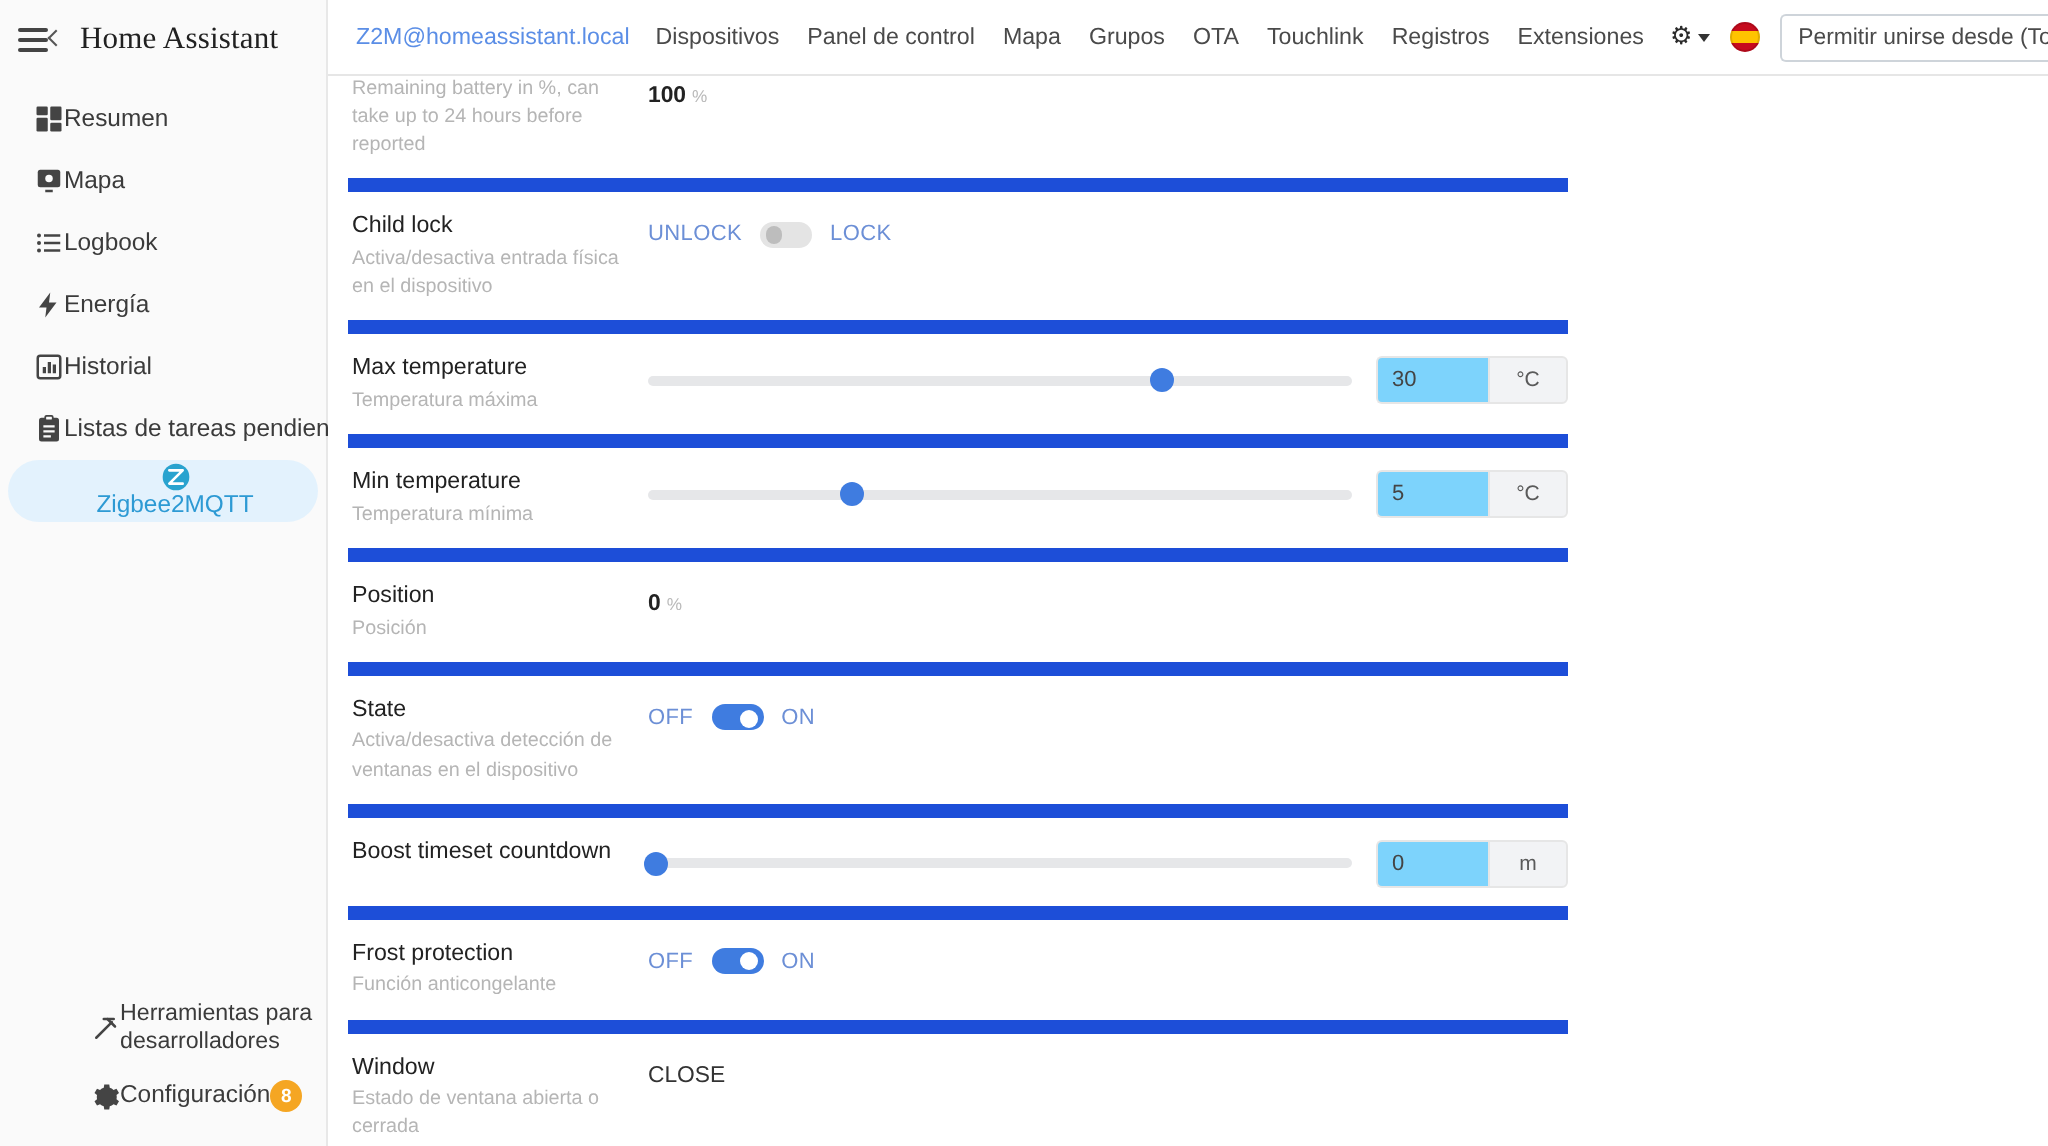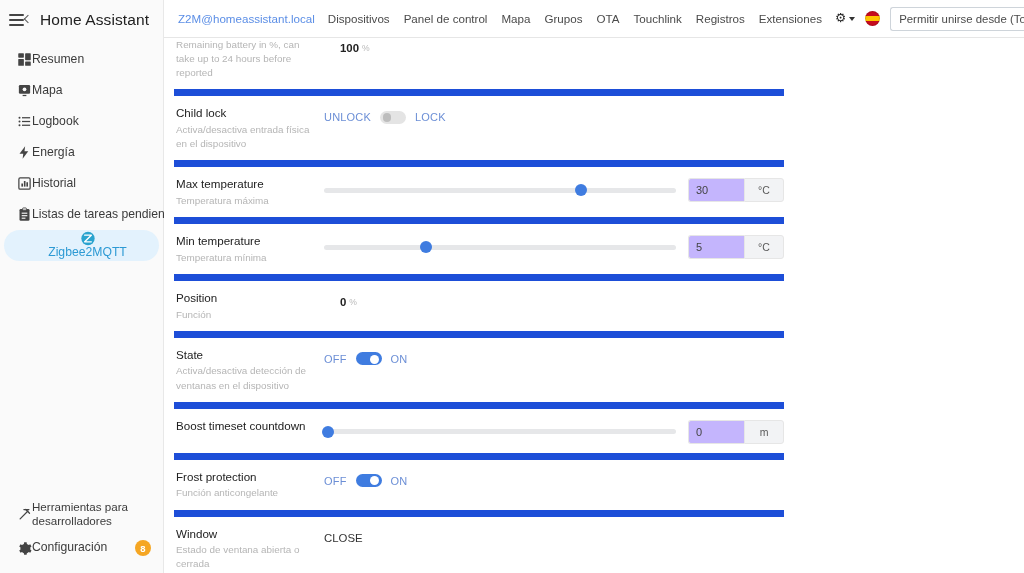--- a/index.html
+++ b/index.html
@@ -17,20 +17,21 @@
     width: 164px; height: 573px; flex: 0 0 164px;
     background: #fafafa;
     border-right: 1px solid #e8e8e8;
     display: flex; flex-direction: column;
     position: relative;
   }
   .sb-header {
     height: 40px; display: flex; align-items: center;
     padding: 0 8px 0 9px; gap: 9px;
     flex: 0 0 40px;
+    font-family: Liberation Serif, serif;
   }
   .burger { width: 22px; height: 18px; position: relative; cursor: pointer; flex:0 0 22px;}
   .burger i { position:absolute; left:0; height:1.6px; background:#444; border-radius:1px; }
   .burger i:nth-child(1){ top:3px; width:15px;}
   .burger i:nth-child(2){ top:8px; width:15px;}
   .burger i:nth-child(3){ top:13px; width:15px;}
   .burger .chev {
     position:absolute; right:0px; top:5px; width:6px; height:6px;
     border-left:1.6px solid #555; border-bottom:1.6px solid #555;
     transform: rotate(45deg);
@@ -44,21 +45,21 @@
     border-radius: 16px; cursor:pointer;
     color: #3b3b3b; font-size: 12.2px;
   }
   .sb-item.active { background: #e3f2fd; color: #2196c8; flex-direction: column; }
   .sb-item.active .sb-label { color:#2d9ad4; }
   .sb-icon { width:16px; height:16px; flex:0 0 16px; display:flex; align-items:center; justify-content:center; color:#444; }
   .sb-item.active .sb-icon { color:#29a3cf; }
   .sb-label { white-space: nowrap; line-height:1.1; }
   .sb-label.two-line { white-space: normal; line-height: 1.2; font-size:11.6px; }
 
-  .sb-bottom { position:absolute; bottom: 8px; left:0; right:0; }
+  .sb-bottom { position:absolute; bottom: 8px; left:0; right:0;padding-left:28px; }
   .sb-bottom .sb-item { height: 34px; }
   .sb-badge {
     margin-left:auto; margin-right:8px;
     width: 16px; height:16px; border-radius:50%;
     background:#f5a623; color:#fff; font-size:9.5px;
     display:flex; align-items:center; justify-content:center;
     font-weight:600;
   }
 
   
@@ -102,21 +103,21 @@
     border-bottom: 7px solid #1d4ed8;
     padding: 9px 0 9px 0;
     min-height: 40px;
   }
   .row:last-child { border-bottom:none; }
   .row-label { width: 150px; flex:0 0 150px; padding-right:10px; padding-left:2px;}
   .r-title { font-size: 11.6px; color:#222; line-height:1.35; }
   .r-desc  { font-size: 9.9px; color:#b5b5b5; line-height:1.43; margin-top:2px; }
   .row-ctrl { flex:1; display:flex; align-items:center; min-height:22px; padding-top:2px;}
 
-  .val-strong { font-size:11.4px; color:#222; font-weight:600;margin-left:16px;}
+  .val-strong { font-size:11.4px; color:#222; font-weight:600;}
   .val-unit { font-size:8.6px; color:#b9b9b9; margin-left:3px;}
   .val-plain { font-size:11.4px; color:#333;}
 
   
   .toggle-group { display:flex; align-items:center; gap:9px; }
   .tg-text { font-size:11px; color:#6c8fd6; letter-spacing:.2px;}
   .tg-text.lock { color:#6c8fd6; }
   .switch { width:26px;height:13px;border-radius:7px;background:#e4e4e4;position:relative;cursor:pointer;}
   .switch .knob { position:absolute; top:2.2px; left:2.5px; width:8.6px;height:8.6px;border-radius:50%;background:#bdbdbd;}
   .switch.on { background:#3f7ce0; }
@@ -129,21 +130,21 @@
     position:relative; height:5px; background:#e6e7e9; border-radius:3px; width:100%;
     cursor:pointer;
   }
   .slider .thumb {
     position:absolute; top:50%; width:12px;height:12px;border-radius:50%;
     background:#3f7ce0; transform: translate(-50%,-50%); cursor:grab;
   }
   .num-group { display:flex; flex:0 0 auto; }
   .num-input {
     width:56px; height:24px; border:1px solid #e6e6e6; border-right:none;
-    border-radius:3px 0 0 3px; background:#c4b5fd; font-size:11px; color:#444;
+    border-radius:3px 0 0 3px; background:#7dd3fc; font-size:11px; color:#444;
     display:flex; align-items:center; padding-left:7px;
   }
   .num-unit {
     width:40px; height:24px; border:1px solid #e6e6e6;
     border-radius:0 3px 3px 0; background:#f2f3f5; font-size:10.5px; color:#5a5a5a;
     display:flex; align-items:center; justify-content:center;
   }
   .partial-top { padding-top:0; margin-top:-2px; }
 </style>
 </head>
@@ -357,21 +358,21 @@
                 <div class="num-group">
                   <div class="num-input">5</div>
                   <div class="num-unit">°C</div>
                 </div>
               </div>
             </div>
           </div>
           <div class="row">
             <div class="row-label">
               <div class="r-title">Position</div>
-              <div class="r-desc">Función</div>
+              <div class="r-desc">Posición</div>
             </div>
             <div class="row-ctrl">
               <span class="val-strong">0</span>
               <span class="val-unit">%</span>
             </div>
           </div>
           <div class="row">
             <div class="row-label">
               <div class="r-title">State</div>
               <div class="r-desc">Activa/desactiva detección de ventanas en el dispositivo</div>

